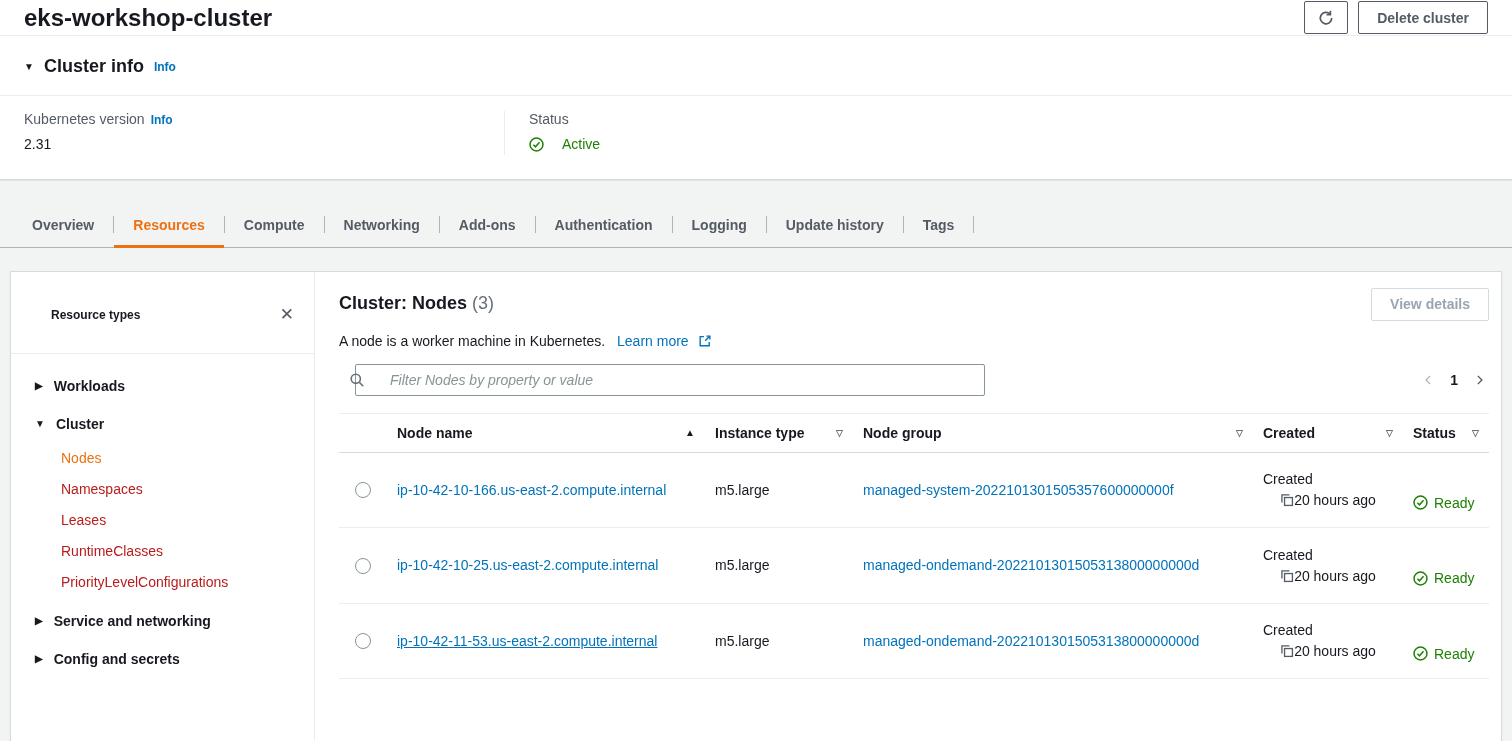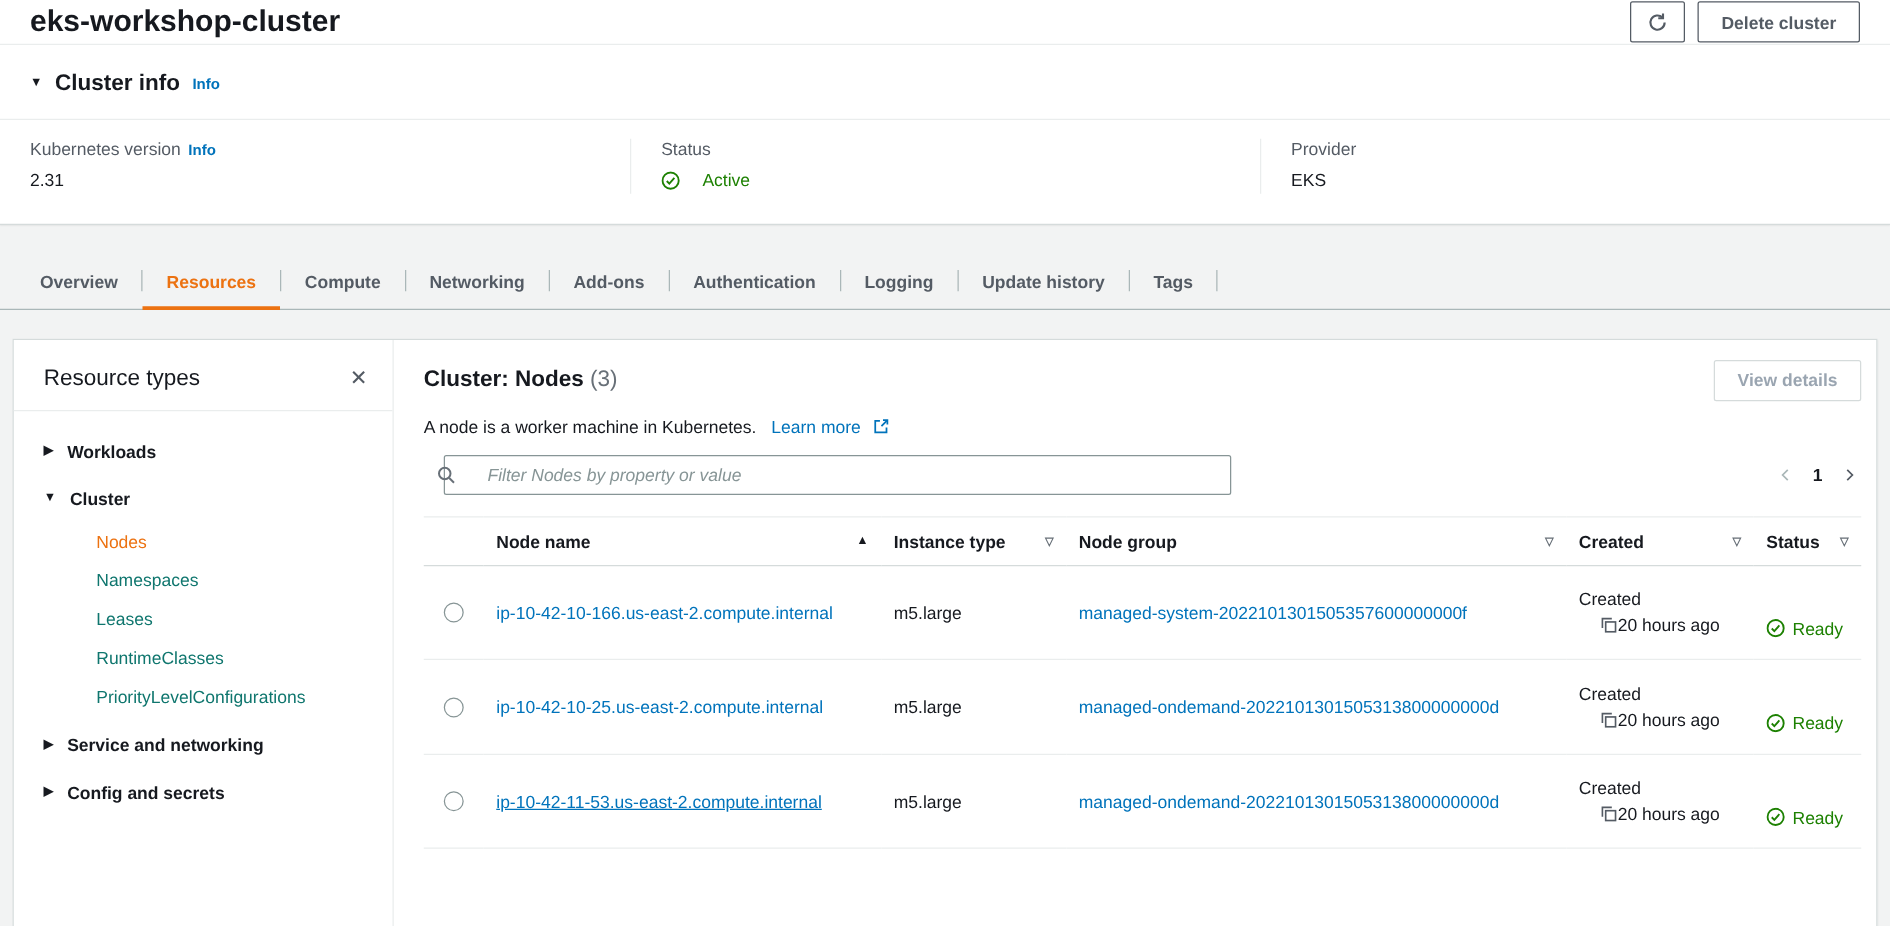--- a/index.html
+++ b/index.html
@@ -71,29 +71,29 @@
     border: 1px solid #d5dbdb; box-shadow: 0 1px 1px rgba(0,0,0,.08);
     min-height: 500px;
   }
 
   
   .sidebar { width: 304px; border-right: 1px solid #eaeded; flex-shrink: 0; }
   .sidebar-header {
     display: flex; align-items: center; justify-content: space-between;
     padding: 20px 20px 15px 24px; border-bottom: 1px solid #eaeded;
   }
-  .sidebar-header h3 { margin: 0; font-size: 18px; font-weight: 400; }
+  .sidebar-header h3 { margin: 16px; font-size: 12px; font-weight: 700; }
   .close-icon { font-size: 17px; color: #545b64; cursor: pointer; line-height: 1; }
   .sidebar-nav { padding: 13px 0; }
   .nav-group {
     display: flex; align-items: center; gap: 11px;
     padding: 11px 24px; font-weight: 700; font-size: 14px; cursor: pointer;
   }
-  .nav-items { padding: 0 0 4px; margin-left: 16px; }
-  .nav-item { padding: 7px 24px 8px 50px; font-size: 14px; color: #0f766e; cursor: pointer; }
+  .nav-items { padding: 0 0 4px; }
+  .nav-item { padding: 7px 24px 8px 50px; font-size: 14px; color: #b91c1c; cursor: pointer; }
   .nav-item.selected { color: #ec7211; }
 
   
   .content { flex: 1; min-width: 0; padding: 16px 12px 20px 24px; }
   .content-header { display: flex; justify-content: space-between; align-items: flex-start; }
   .content-title { font-size: 18px; font-weight: 700; padding-top: 5px; }
   .content-title .count { color: #687078; font-weight: 400; margin-left: 5px; }
   .description { margin-top: 12px; font-size: 14px; }
   .learn-more { color: #0073bb; text-decoration: none; cursor: pointer; margin-left: 8px; display: inline-flex; align-items: center; gap: 9px; }
 
@@ -174,24 +174,20 @@
         <div class="info-label">Status</div>
         <div class="info-value status-green">
           <span>
             <svg width="15" height="15" viewBox="0 0 16 16">
                 <circle cx="8" cy="8" r="6.9" fill="none" stroke="#1d8102" stroke-width="1.6"></circle>
                 <path d="M4.7 8.3 l2.2 2.2 4.3-4.8" fill="none" stroke="#1d8102" stroke-width="1.6"></path>
               </svg>
           </span>
           <span>Active</span>
         </div>
-      </div>
-      <div class="info-col">
-        <div class="info-label">Provider</div>
-        <div class="info-value">EKS</div>
       </div>
     </div>
   </section>
 
   <nav class="tabs">
     <div class="tab">Overview</div>
     <div class="tab-divider"></div>
     <div class="tab selected">Resources</div>
     <div class="tab-divider"></div>
     <div class="tab">Compute</div>

